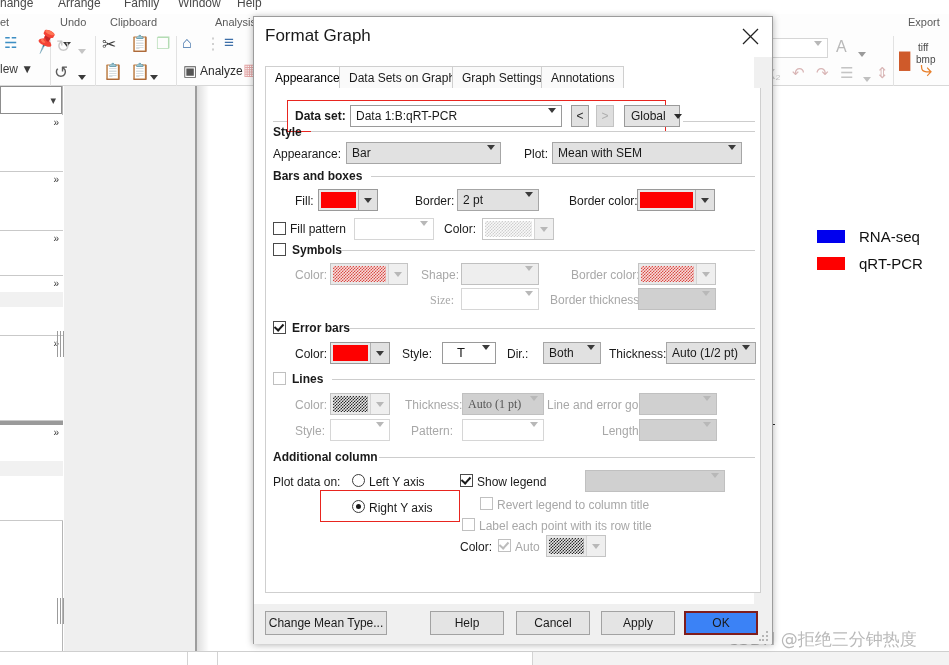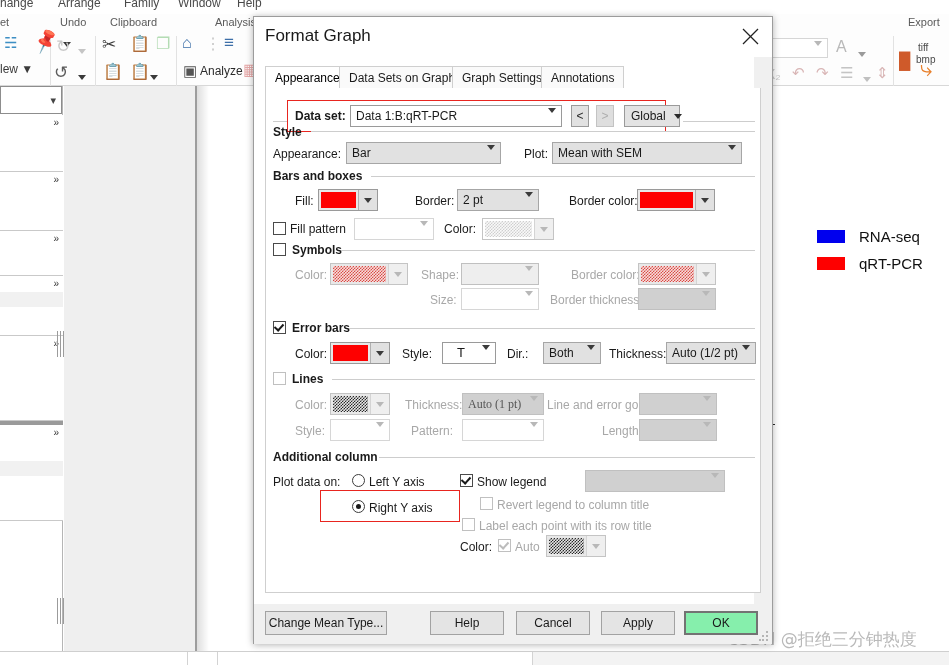--- a/index.html
+++ b/index.html
@@ -220,21 +220,21 @@
   }
 
   .dlg-footer {
     position:absolute; left:0; top:587px; width:518px; height:40px; background:#f0f0f0;
   }
   .btn {
     position:absolute; height:24px; border:1px solid #a2a2a2; background:#e4e4e4;
     font-size:12px; color:#1a1a1a; display:flex; align-items:center; justify-content:center;
     cursor:default;
   }
-  .btn.primary { border:2px solid #737373; background:#86efac; }
+  .btn.primary { border:2px solid #7f1d1d; background:#3b82f6; }
   .resize-grip { position:absolute; right:3px; bottom:3px; width:10px; height:10px; }
   .resize-grip i { position:absolute; width:2px; height:2px; background:#b5b5b5; }
 </style>
 </head>
 <body>
 
 <div class="app">
 
   <div class="menubar">
     <span class="mi" style="left:0px">hange</span>
@@ -484,21 +484,21 @@
         <span class="arw"><span class="chevd dis"></span></span>
       </div>
       <span class="fld-label dim" style="left:305px;top:180px;">Border color:</span>
       <div class="colorbtn dis" style="left:372px;top:175px;width:78px;">
         <span class="swatch checker-red"></span>
         <span class="drop">
             <span class="chevd dis"></span>
           </span>
       </div>
 
-      <span class="fld-label dim" style="left:164px;top:205px;">Size:</span>
+      <span class="fld-label dim" style="left:164px;top:205px;font-family:Liberation Serif, serif;">Size:</span>
       <div class="combo disabled" style="left:195px;top:200px;width:78px;">
         <span class="txt"></span>
         <span class="arw"><span class="chevd dis"></span></span>
       </div>
       <span class="fld-label dim" style="left:284px;top:205px;">Border thickness:</span>
       <div class="combo disabled-gray" style="left:372px;top:200px;width:78px;">
         <span class="txt"></span>
         <span class="arw"><span class="chevd dis"></span></span>
       </div>
 

